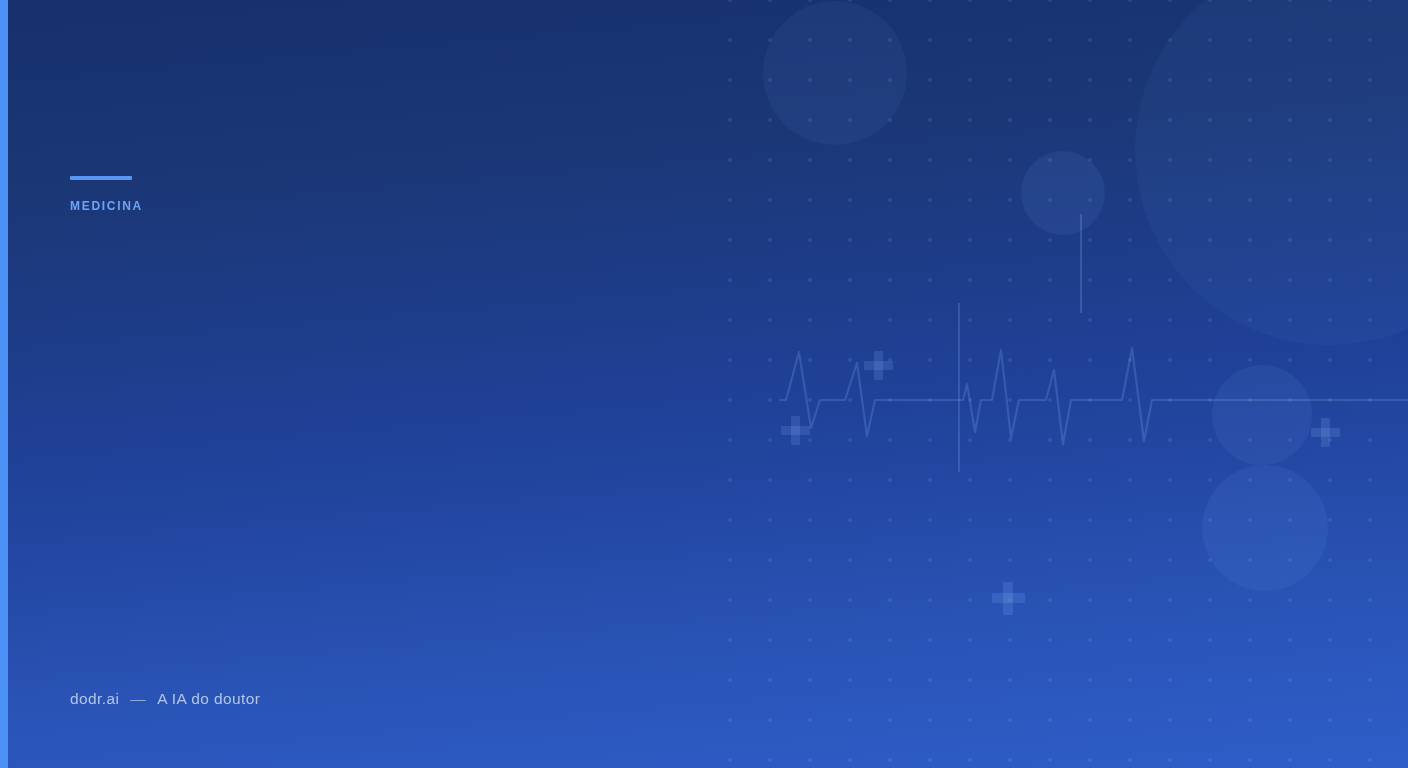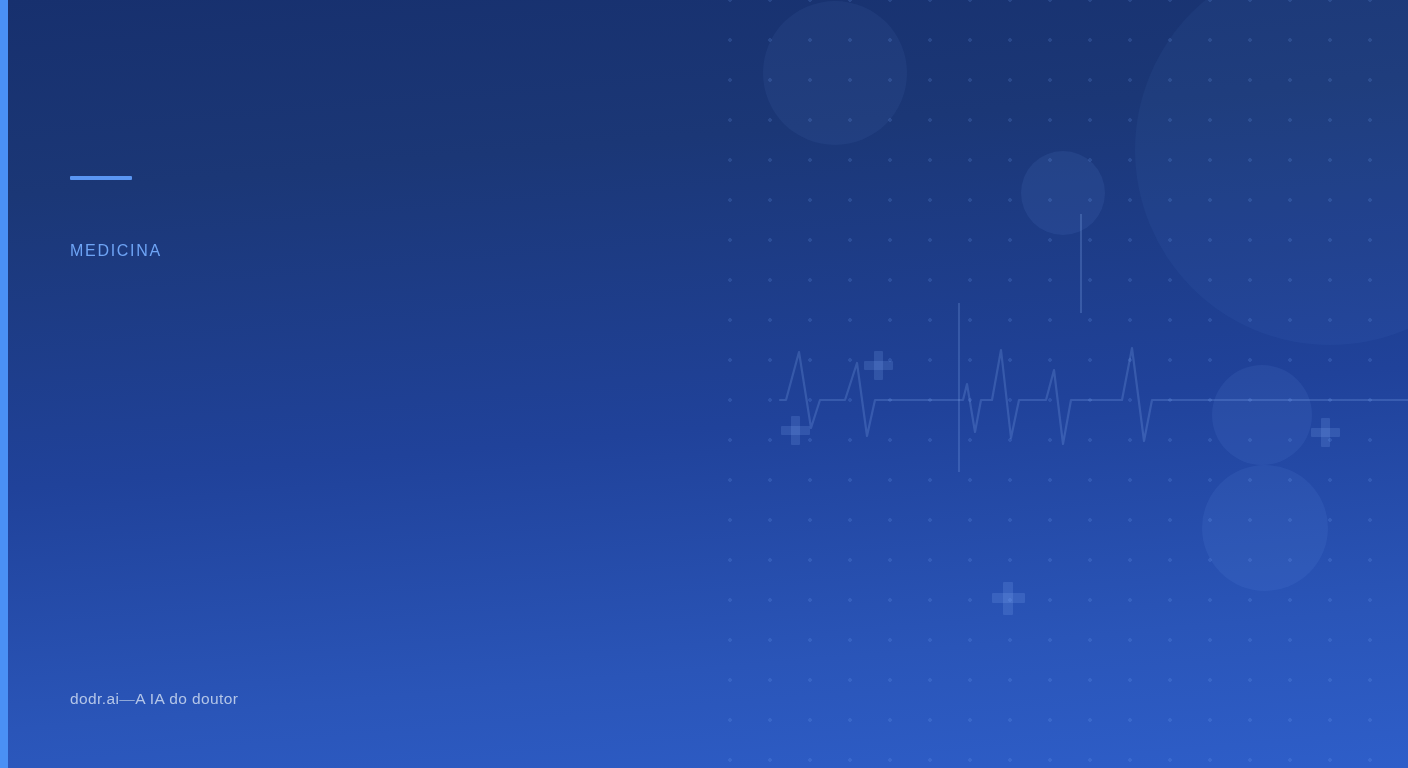--- a/index.html
+++ b/index.html
@@ -74,25 +74,24 @@
     position: absolute;
     left: 70px; top: 176px;
     width: 62px; height: 4px;
     background: #5a96f3;
     border-radius: 1px;
   }
 
   .kicker {
     position: absolute;
     left: 70px; top: 199px;
-    font-size: 16px;
+    font-size: 12px;
     letter-spacing: 1.7px;
     color: #6ea4f5;
-    font-weight: 400;
-    margin-top: 43px;
+    font-weight: 700;
   }
 
   .title {
     position: absolute;
     left: 70px; top: 253px;
     width: 660px;
     font-size: 45px;
     line-height: 56px;
     font-weight: 700;
     color: #ffffff;
@@ -100,20 +99,21 @@
   }
 
   .footer {
     position: absolute;
     left: 70px; top: 690px;
     font-size: 15.5px;
     color: #b4c6e8;
     letter-spacing: 0.4px;
     display: flex;
     align-items: center;
+    gap: 11px;
   }
   .footer .dash { color: #8fa8d8; }
 </style>
 </head>
 <body>
 
 <div class="slide">
 
   <div class="decor">
 

